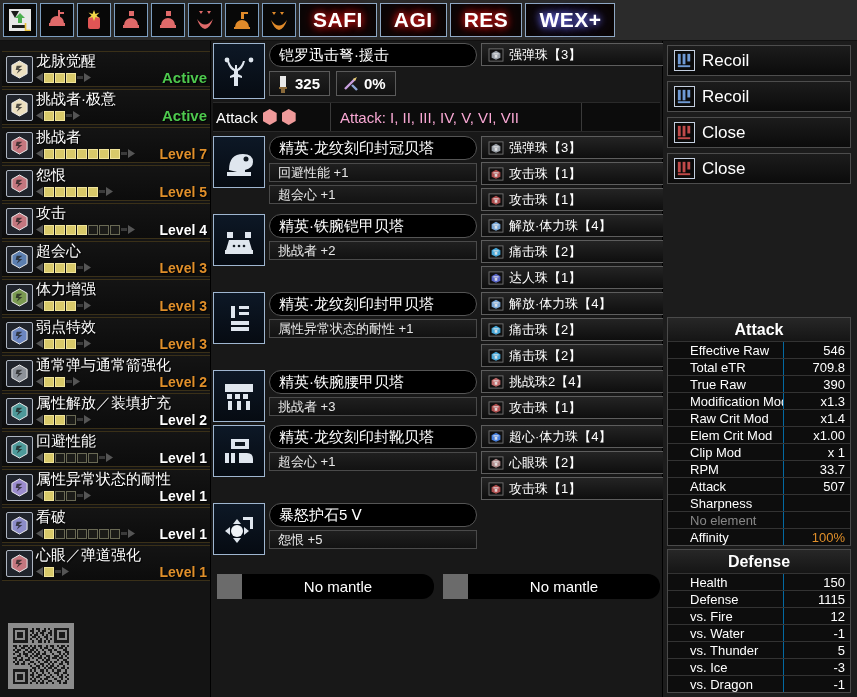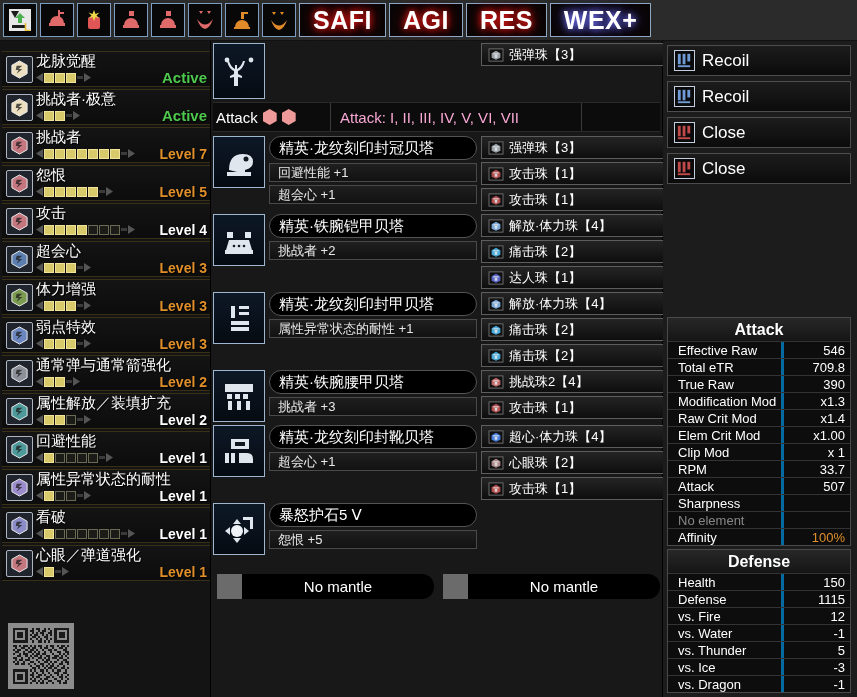--- a/index.html
+++ b/index.html
@@ -34,21 +34,21 @@
     position: relative;
     flex: none;
   }
   .tb-icon svg { display:block; }
   .tb-text {
     height: 34px;
     background: #0a0505;
     border: 1px solid #8fa8c4;
     display: flex; align-items: center; justify-content: center;
     padding: 0 13px;
-    font-size: 25px; font-weight: bold;
+    font-size: 21px; font-weight: bold;
     color: #fff;
     letter-spacing: .5px;
     flex: none;
   }
   .tb-red   { text-shadow: 0 0 7px #ff2020, 0 0 13px #c00000; }
   .tb-blue  { text-shadow: 0 0 7px #7b7bff, 0 0 14px #4040d0; }
 
   
   .body { flex: 1; display: flex; min-height: 0; }
 
@@ -215,23 +215,23 @@
   .mod-icon { width: 21px; height: 21px; flex:none; border: 1px solid #c3cede; }
   .stat-sep { flex: 1; min-height: 4px; }
   .stat-table { border: 1px solid #4a4a4a; background: #0d0d0d; }
   .st-head {
     height: 23px; display: flex; align-items: center; justify-content: center;
     background: linear-gradient(#272727,#151515);
     color: #fff; font-size: 16px; font-weight: bold;
   }
   .st-row { display: flex; height: 17px; border-top: 1px solid #333; }
   .st-k {
-    flex: 1; padding-left: 10px; color: #fff; font-size: 13px;
+    flex: 1; padding-left: 22px; color: #fff; font-size: 13px;
     display: flex; align-items: center; overflow: hidden; white-space: nowrap;
-    border-right: 3px solid #0369a1;
+    border-right: 1px solid #0369a1;
   }
   .st-v {
     width: 66px; flex: none; padding-right: 5px;
     color: #fff; font-size: 13px;
     display: flex; align-items: center; justify-content: flex-end;
   }
   .st-k.dim { color: #888; }
   .st-v.accent { color: #e08f2a; }
 </style>
 </head>
@@ -841,20 +841,41 @@
         <div class="gear-left">
           <div class="gear-icon tall">
             <svg width="40" height="40" viewBox="0 0 40 40">
               <g fill="#dfe6ee">
                 <path d="M8 10 q2 8 7 10 l0 3 -4 2 0 2 4-1 0 9 4 0 0-9 4 1 0-2 -4-2 0-3 q5-2 7-10 l-2 0 q-2 6 -6 8 l0-4 -2 0 0 4 q-4-2 -6-8z"></path>
                 <circle cx="8" cy="9" r="2.4"></circle>
                   <circle cx="32" cy="9" r="2.4"></circle>
               </g>
             </svg>
           </div>
+          <div class="gear-info">
+            <div class="gear-name">铠罗迅击弩·援击</div>
+            <div class="stat-chips">
+              <div class="chip">
+                <svg width="14" height="18" viewBox="0 0 14 18">
+                  <path d="M4 1 h6 v11 h-6z" fill="#e8e8e8"></path>
+                    <path d="M3 12 h8 v2 h-8z" fill="#8a6a3a"></path>
+                  <path d="M5 14 h4 v4 h-4z" fill="#8a6a3a"></path>
+                </svg>
+                <span>325</span>
+              </div>
+              <div class="chip">
+                <svg width="16" height="16" viewBox="0 0 16 16">
+                  <path d="M2 13 L12 3" stroke="#c9a0e0" stroke-width="2.4" fill="none"></path>
+                  <path d="M10 3 L14 1 L12 5z" fill="#e8d070"></path>
+                  <path d="M9 9 L14 14" stroke="#8fa8d8" stroke-width="2.4" fill="none"></path>
+                </svg>
+                <span>0%</span>
+              </div>
+            </div>
+          </div>
         </div>
         <div class="decos" id="weapon-decos">
             <div class="deco">
               <svg class="deco-gem" viewBox="0 0 18 16">
                 <rect x="1" y="1" width="16" height="14" fill="#101010" stroke="#777"></rect>
                 <path d="M9 3 L14 6 L14 11 L9 13.5 L4 11 L4 6 Z" fill="#9aa0a8"></path>
                 <path d="M6 6 h6 v1.5 h-6z M7.5 8 h3 v3 h-3z" fill="#eaeaea" opacity=".85"></path>
               </svg>
               <span>强弹珠【3】</span>
             </div>

